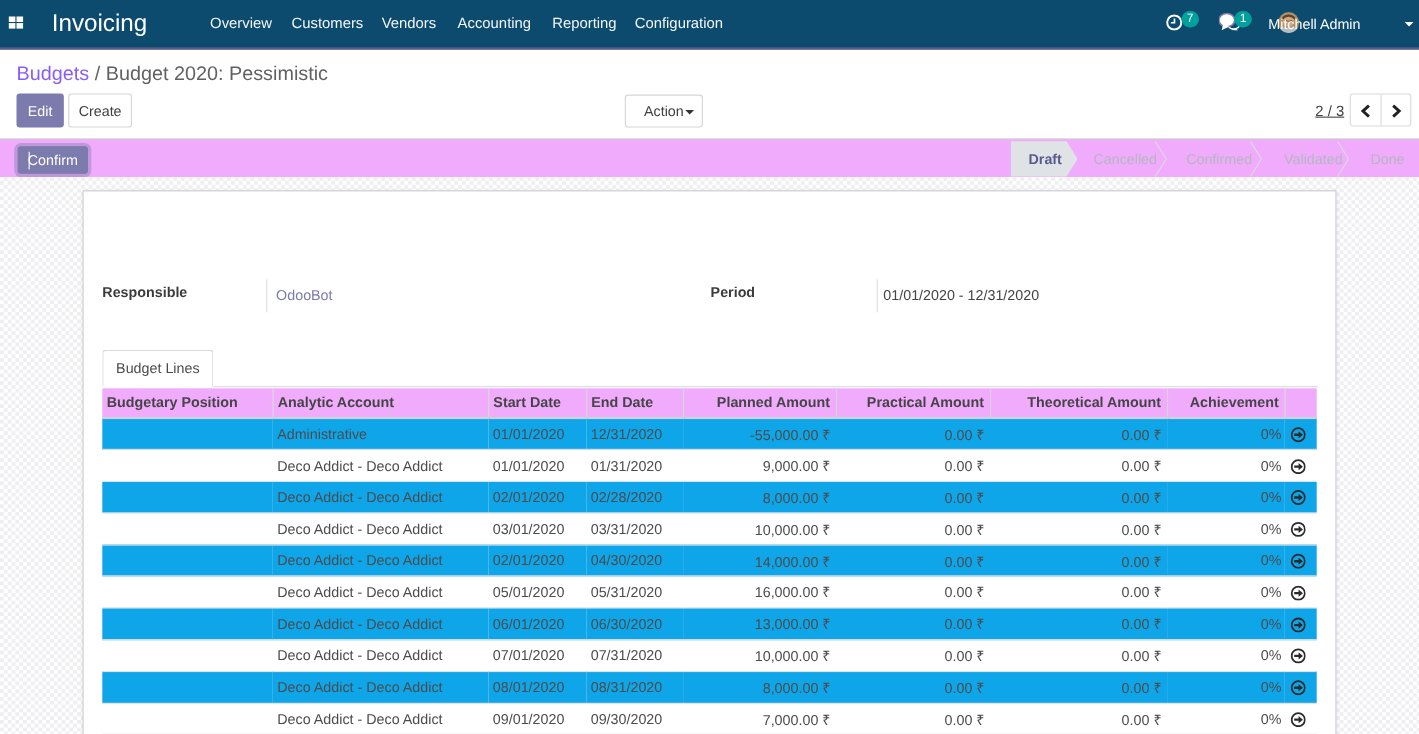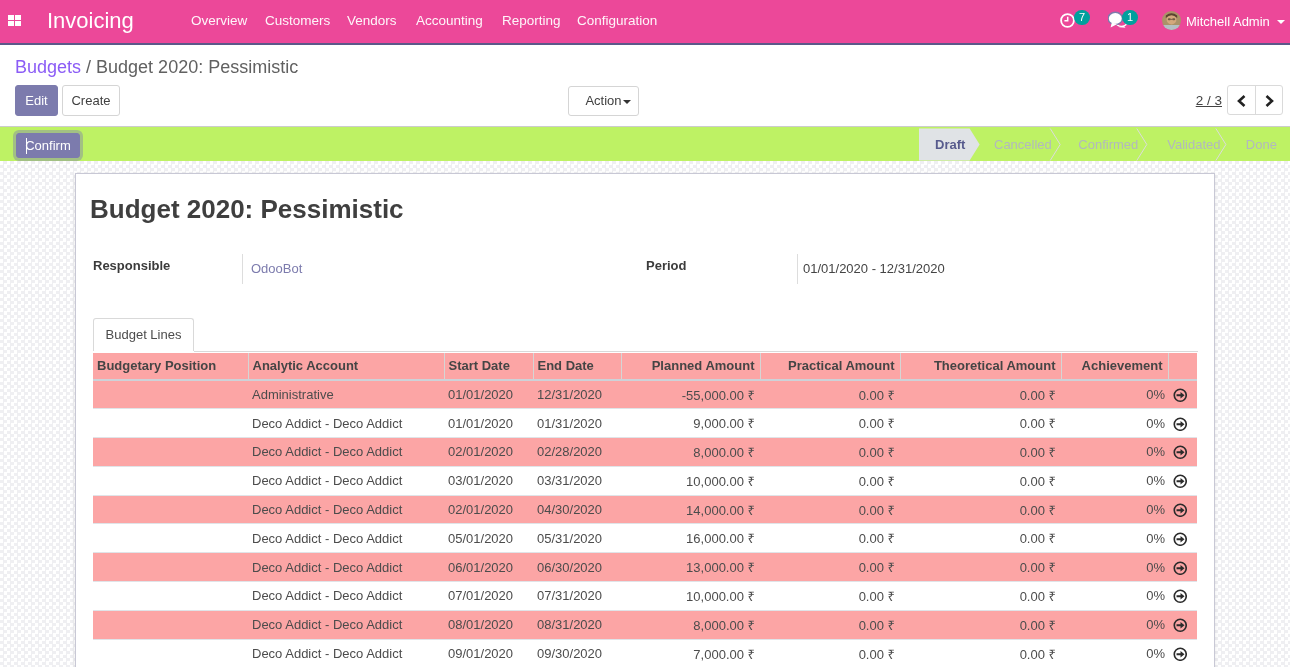--- a/index.html
+++ b/index.html
@@ -1,70 +1,70 @@
 <!DOCTYPE html>
 <html><head>
 <meta charset="utf-8">
 <style>
 * { margin:0; padding:0; box-sizing:border-box; }
 html,body { width:1290px; height:667px; overflow:hidden; }
 body { font-family:"Liberation Sans",sans-serif; font-size:13px; color:#4c4c4c; background:#fff; }
 
 
-.navbar { position:absolute; left:0; top:0; width:1290px; height:45px; background:#ec4899; border-bottom:2px solid #5b5889; }
+.navbar { position:absolute; left:0; top:0; width:1290px; height:45px; background:#0c4a6e; border-bottom:2px solid #5b5889; }
 .apps-icon { position:absolute; left:8px; top:15px; width:13px; height:12px; }
 .apps-icon div { position:absolute; width:6px; height:5px; background:#fff; }
 .brand { position:absolute; left:47px; top:8px; color:#fff; font-size:22px; }
 .topmenu { position:absolute; top:0; height:57px; left:0; width:100%; }
 .topmenu a { position:absolute; top:13px; color:rgba(255,255,255,0.95); font-size:13.5px; text-decoration:none; }
 .nav-right { position:absolute; right:0; top:0; height:44px; }
 .badge { position:absolute; background:#00a09d; color:#fff; border-radius:8px; font-size:11px; height:15px; min-width:16px; text-align:center; line-height:15px; top:10px; }
-.mitchell { position:absolute; left:1186px; top:14px; color:#fff; font-size:13px; }
+.mitchell { position:absolute; left:1153px; top:14px; color:#fff; font-size:13px; }
 .caret-down { position:absolute; width:0; height:0; border-left:4px solid transparent; border-right:4px solid transparent; border-top:4px solid #fff; }
 
 
 .breadcrumb { position:absolute; left:15px; top:57px; font-size:18px; color:#616161; }
 .breadcrumb a { color:#8b5cf6; text-decoration:none; }
 .btnrow { position:absolute; left:0; top:85px; width:1290px; height:32px; }
 .btn { display:inline-block; font-size:13px; border-radius:3px; text-align:center; vertical-align:top; }
 .btn-primary { background:#7c7bad; color:#fff; border:1px solid #7c7bad; }
 .btn-default { background:#fff; color:#404040; border:1px solid #d5d5d5; }
 #btn-edit { position:absolute; left:15px; top:0px; width:43px; height:31px; line-height:29px; }
 #btn-create { position:absolute; left:62px; top:0px; width:58px; height:31px; line-height:29px; }
 #btn-action { position:absolute; left:568px; top:1px; width:71px; height:30px; line-height:28px; }
 #btn-action .caret-down { border-top-color:#333; top:13px; left:54px; }
 .pager { position:absolute; right:68px; top:8px; color:#444; font-size:13.5px;text-decoration:underline; }
 .pager-btns { position:absolute; right:7px; top:0px; width:56px; height:30px; border:1px solid #dadada; border-radius:3px; background:#fff; }
 .pager-btns .sep { position:absolute; left:27px; top:0; width:1px; height:28px; background:#dadada; }
 
 
-.statusrow { position:absolute; left:0; top:126px; width:1290px; height:35px; background:#bef264; border-top:1px solid #ccc; }
+.statusrow { position:absolute; left:0; top:126px; width:1290px; height:35px; background:#f0abfc; border-top:1px solid #ccc; }
 #btn-confirm { position:absolute; left:16px; top:6px; width:64px; height:25px; line-height:23px; box-shadow:0 0 0 3px rgba(124,123,173,0.42); font-size:13px; text-align:center; }
 .stages { position:absolute; right:0; top:0; height:35px; }
 
 
 .content { position:absolute; left:0; top:161px; width:1290px; height:506px;
   background-image: conic-gradient(#efeff2 90deg, #ffffff 90deg 180deg, #efeff2 180deg 270deg, #ffffff 270deg);
   background-size: 7px 7px; }
 .sheet { position:absolute; left:75px; top:12px; width:1140px; height:500px; background:#fff; border:1px solid #c8c8d5; box-shadow:0 1px 4px rgba(0,0,0,0.1); }
 .sheet h1 { position:absolute; left:14px; top:20px; font-size:26px; color:#3f3f3f; font-weight:bold; }
 .fieldlabel { position:absolute; font-weight:bold; color:#3b3b3b; font-size:13px; }
 .fieldval { position:absolute; font-size:13px; color:#444; }
 .vsep { position:absolute; width:1px; height:30px; background:#ddd; }
 a.purple { color:#7c7bad; text-decoration:none; }
 
 .tab { position:absolute; left:17px; top:144px; width:101px; height:33px; background:#fff; border:1px solid #d9d9d9; border-bottom:none; border-radius:3px 3px 0 0; text-align:center; line-height:32px; color:#4c4c4c; }
 .tabline { position:absolute; left:118px; top:177px; width:1004px; height:1px; background:#d9d9d9; }
 
 
 table.list { position:absolute; left:17px; top:179px; width:1104px; border-collapse:collapse; table-layout:fixed; font-size:13px; color:#4c4c4c; }
-table.list th { background:#fca5a5; font-weight:bold; color:#454545; text-align:left; padding:4px 5px 6px 4px; border-left:1px solid #d5d5d5; border-bottom:2px solid #cdd2d8; height:27px; }
+table.list th { background:#f0abfc; font-weight:bold; color:#454545; text-align:left; padding:4px 5px 6px 4px; border-left:1px solid #d5d5d5; border-bottom:2px solid #cdd2d8; height:27px; }
 table.list th:first-child { border-left:none; }
 table.list td { padding:0 5px 0 4px; height:28.8px; border-bottom:1px solid #e0e4e8; }
-table.list tr.odd td { background:#fca5a5; }
+table.list tr.odd td { background:#0ea5e9; }
 table.list .num { text-align:right; }
 .arrowicon { display:inline-block; width:14.5px; height:14.5px; vertical-align:middle; }
 </style>
 </head>
 <body>
 
 <div class="navbar">
   <div class="apps-icon">
     <div style="left:0;top:0"></div>
       <div style="left:7px;top:0"></div>
@@ -144,21 +144,20 @@
       <text x="160.3" y="22" font-size="13" fill="#b2b8be">Confirmed</text>
       <polyline points="297.9,1.5 307.9,17.5 297.9,33.5" fill="none" stroke="#dcdcdc" stroke-width="1"></polyline>
       <text x="249.3" y="22" font-size="13" fill="#b2b8be">Validated</text>
       <text x="327.8" y="22" font-size="13" fill="#b2b8be">Done</text>
     </svg>
   </div>
 </div>
 
 <div class="content">
 <div class="sheet">
-  <h1>Budget 2020: Pessimistic</h1>
   <div class="fieldlabel" style="left:17px; top:84px;">Responsible</div>
   <div class="vsep" style="left:166px; top:80px;"></div>
   <div class="fieldval" style="left:175px; top:87px;"><a class="purple">OdooBot</a></div>
   <div class="fieldlabel" style="left:570px; top:84px;">Period</div>
   <div class="vsep" style="left:721px; top:80px;"></div>
   <div class="fieldval" style="left:727px; top:87px;">01/01/2020 - 12/31/2020</div>
 
   <div class="tab">Budget Lines</div>
   <div class="tabline"></div>
 

